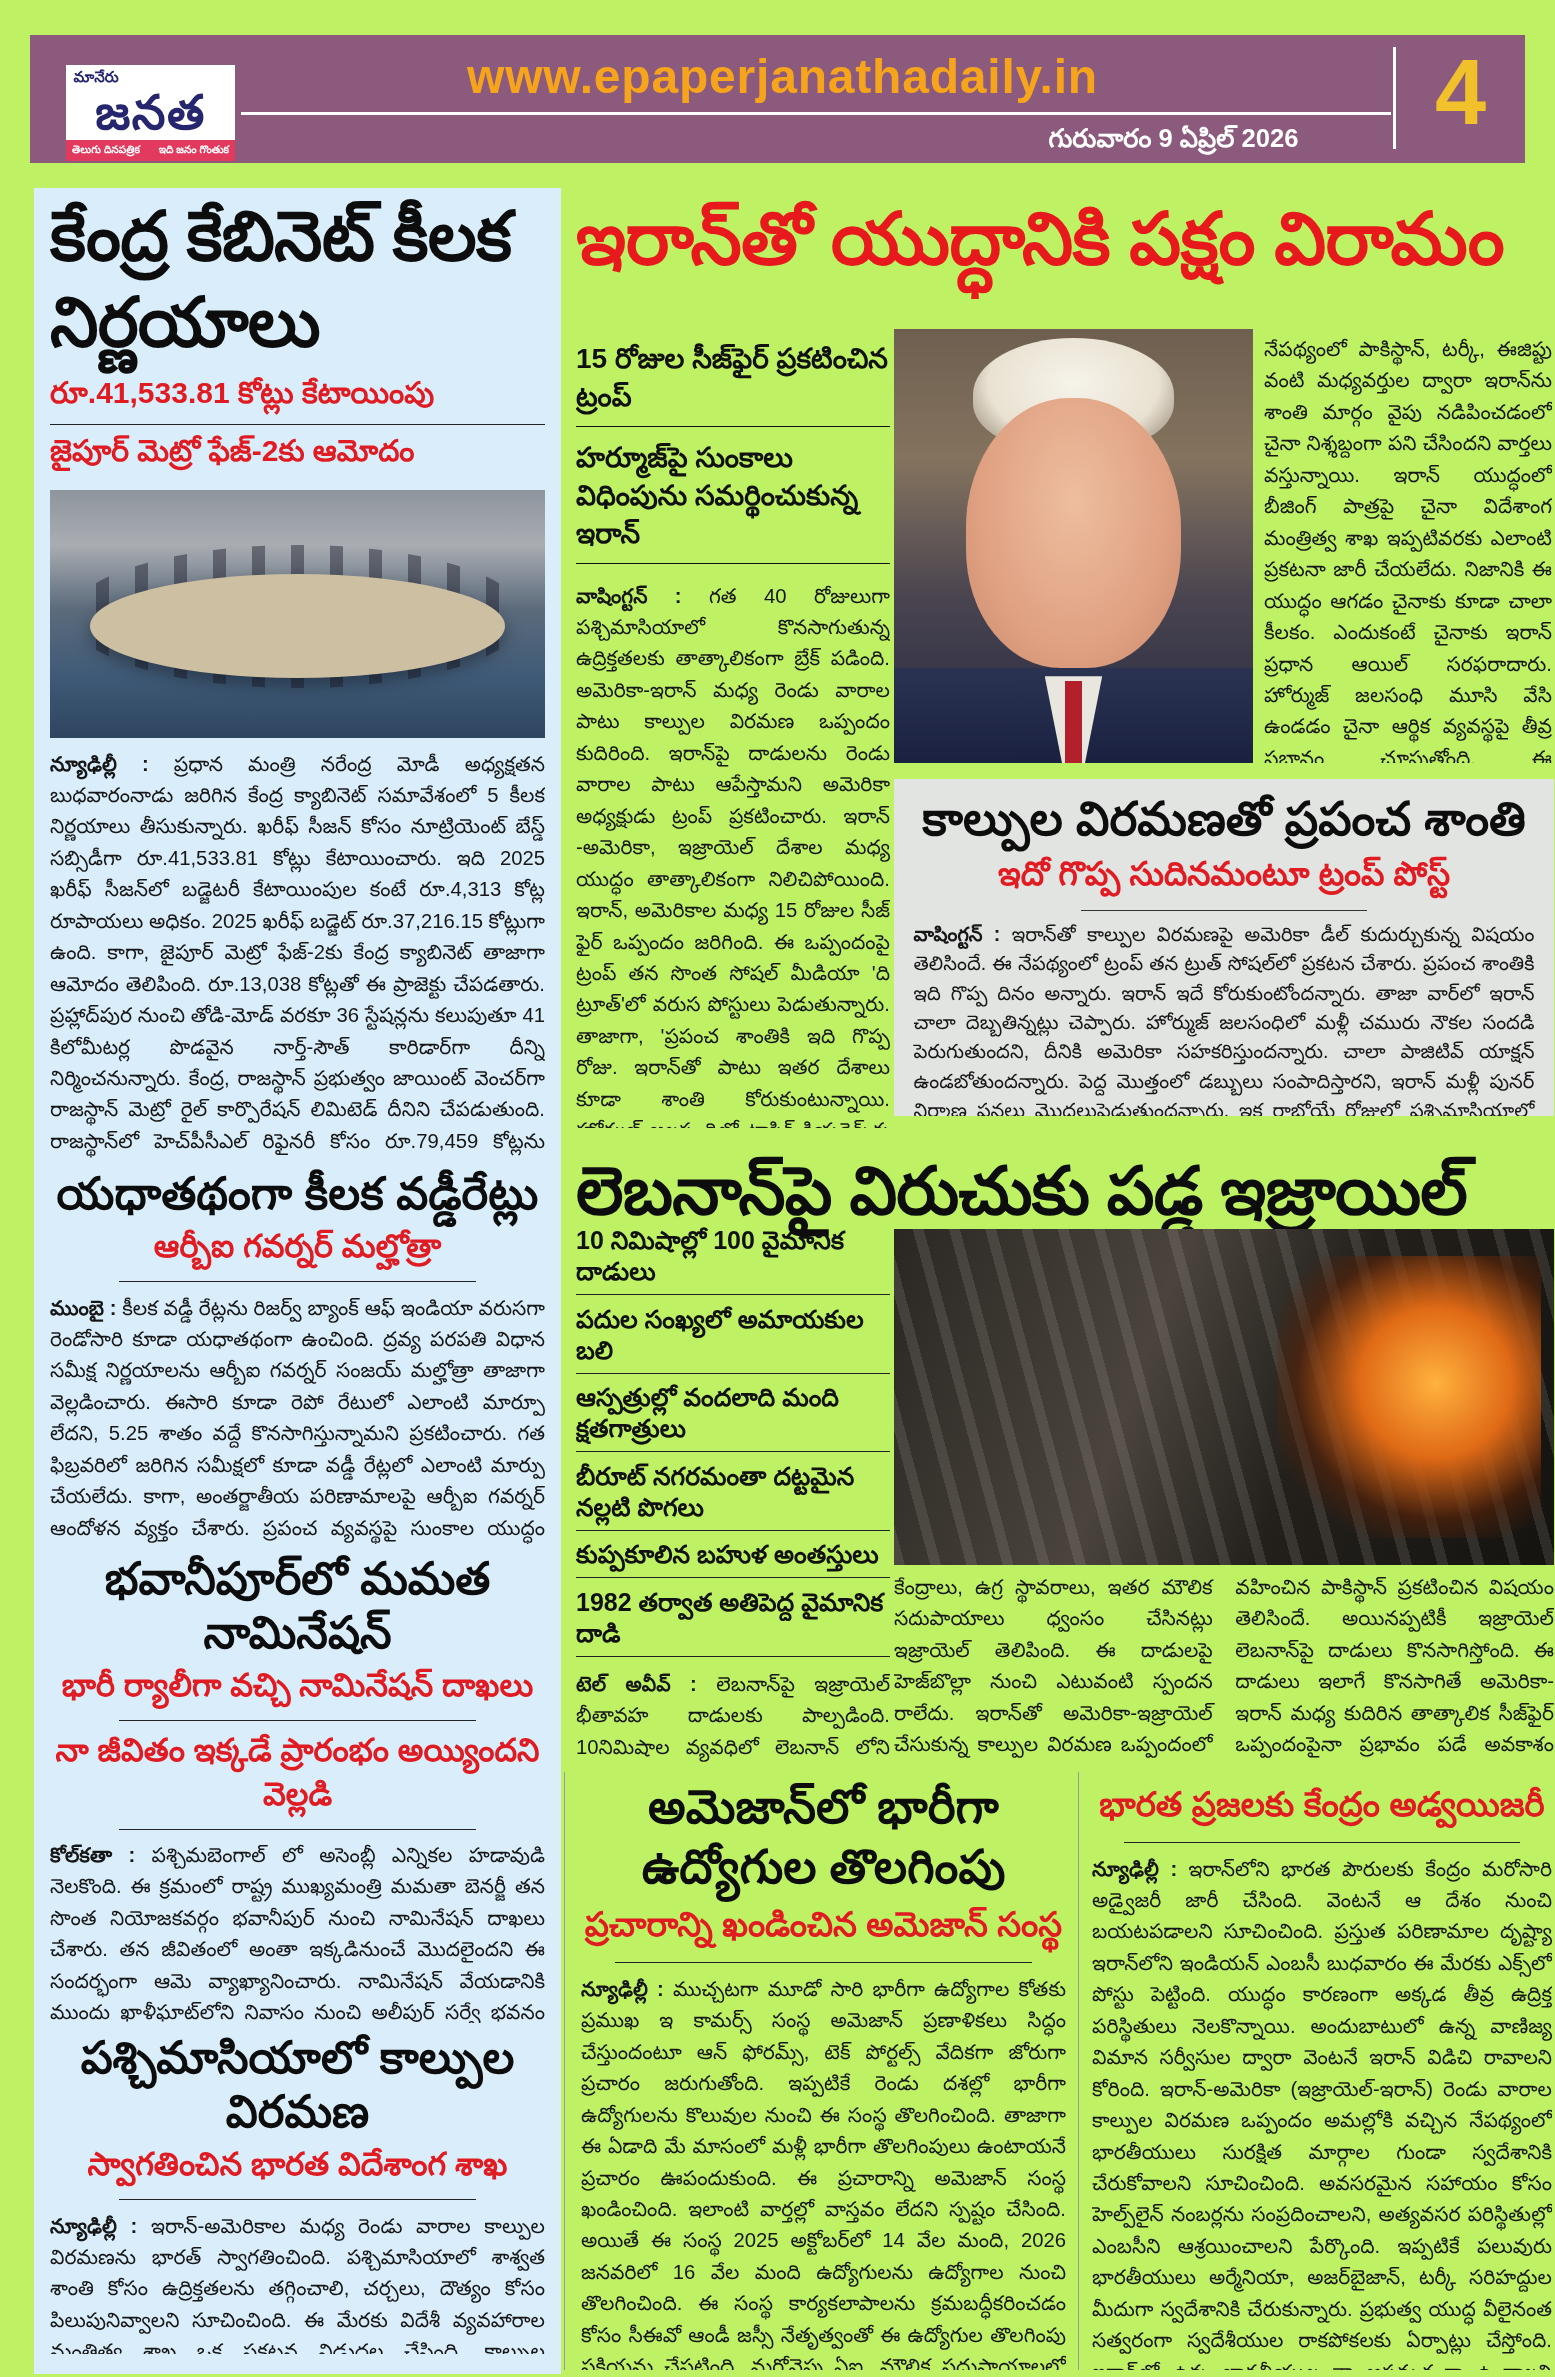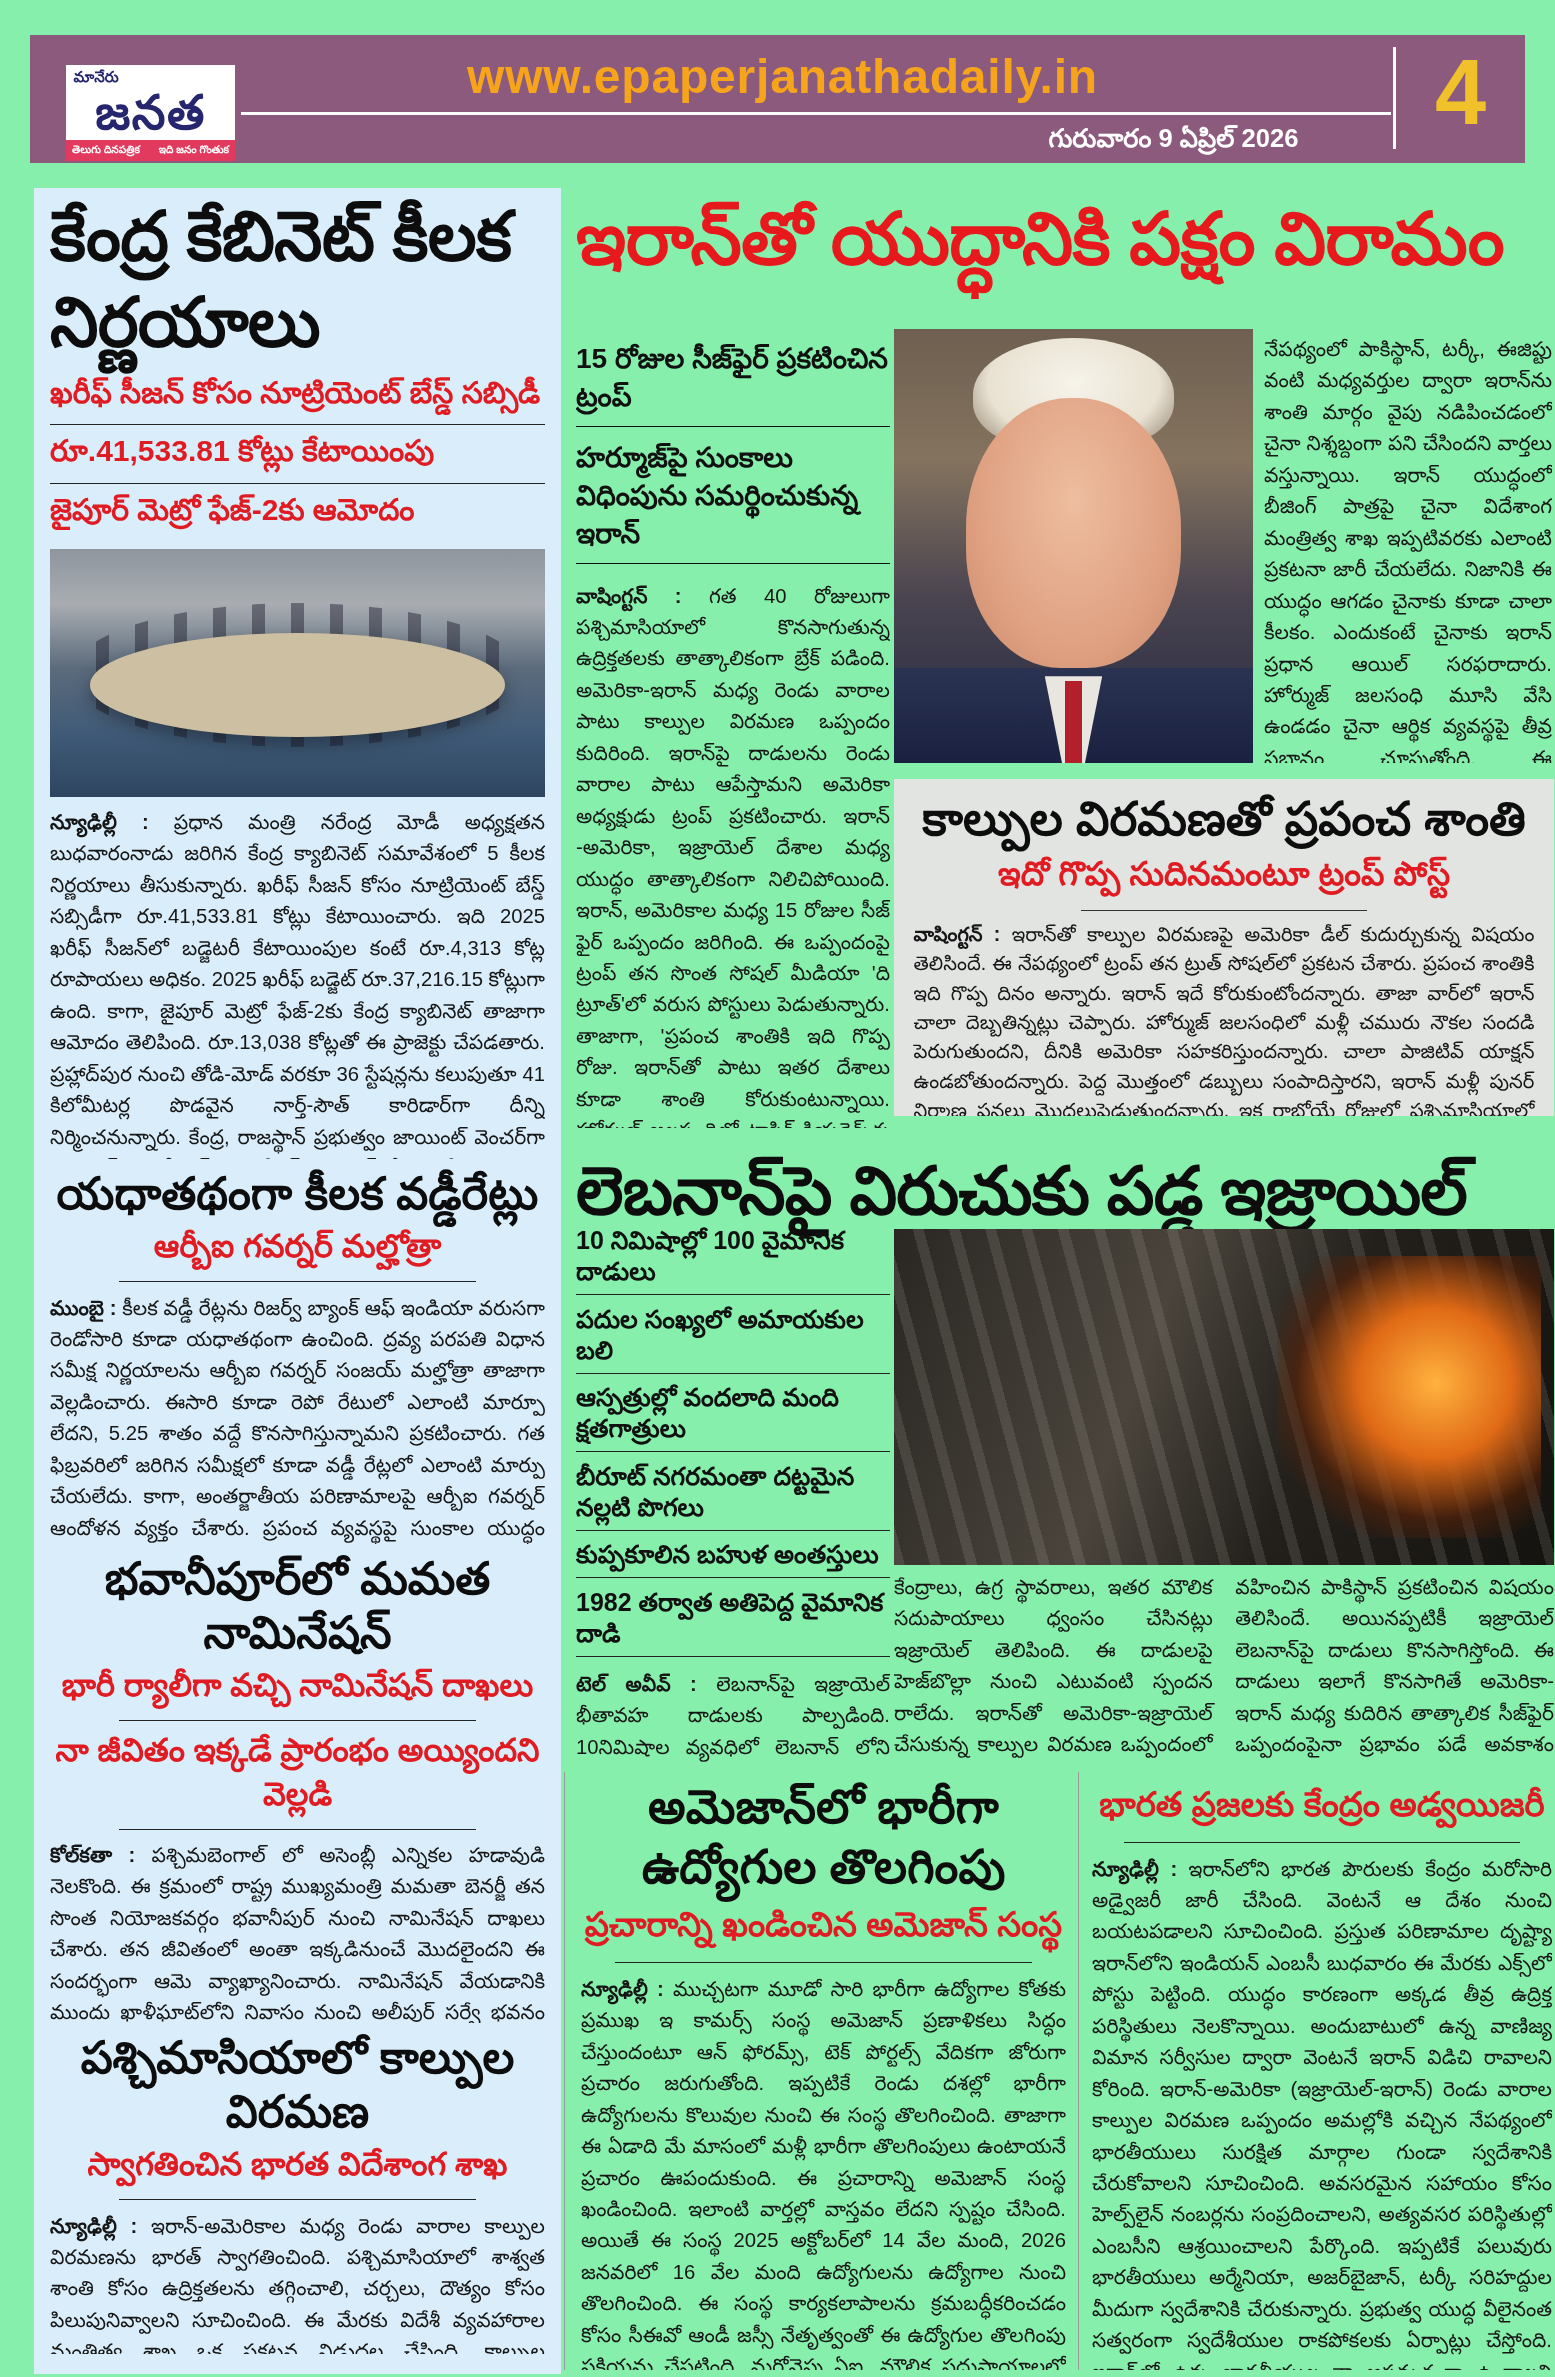--- a/index.html
+++ b/index.html
@@ -1,18 +1,18 @@
 <!DOCTYPE html>
 <html style="font-size:12px"><head>
 <meta charset="utf-8">
 <style>
   * { margin:0; padding:0; box-sizing:border-box; }
   html,body { background:#ffffff; }
   body { font-family:"Liberation Sans", sans-serif; }
-  .page { position:relative; width:1555px; height:2377px; background:#86efac; overflow:hidden; }
+  .page { position:relative; width:1555px; height:2377px; background:#bef264; overflow:hidden; }
 
   
   .masthead { position:absolute; left:30px; top:35px; width:1495px; height:128px; background:#8c5a7c; }
   .logo-box { position:absolute; left:36px; top:30px; width:169px; height:96px; background:#ffffff; padding:3px 7.5px; overflow:hidden; }
   .logo-top { font-size:15px; font-weight:bold; color:#26266e; }
   .logo-main { font-size:48px; font-weight:bold; color:#26266e; line-height:1.0; text-align:center; letter-spacing:1.5px; }
   .logo-strip { position:absolute; left:0; bottom:0; width:100%; height:21px; background:#e23a5e; color:#fff; display:flex; justify-content:space-between; align-items:center; padding:0 6px; font-size:10.5px; font-weight:bold; }
   .mast-line { position:absolute; left:211px; top:77px; width:1150px; height:0; border-top:3px solid #ffffff; }
   .mast-url { position:absolute; left:226px; top:13.5px; width:1053px; text-align:center; font-size:48px; font-weight:bold; color:#f7a41d; letter-spacing:0.8px; }
   .mast-date { position:absolute; left:933px; top:89px; width:421px; text-align:center; font-size:25.6px; font-weight:bold; color:#ffffff; }
@@ -99,21 +99,20 @@
     <div class="mast-line"></div>
     <div class="mast-date">గురువారం 9 ఏప్రిల్ 2026</div>
     <div class="mast-vline"></div>
     <div class="mast-page">4</div>
   </div>
 
   <div class="left-col">
 
     <div class="art a1">
       <div class="hl">కేంద్ర కేబినెట్ కీలక నిర్ణయాలు</div>
-      <div class="sub-left">ఖరీఫ్ సీజన్ కోసం నూట్రియెంట్ బేస్డ్ సబ్సిడీ</div>
       <div class="sub-left">రూ.41,533.81 కోట్లు కేటాయింపు</div>
       <div class="sub-left last">జైపూర్ మెట్రో ఫేజ్-2కు ఆమోదం</div>
       <div class="photo cabinet-photo">
         <div class="cab-people"></div>
         <div class="cab-table"></div>
       </div>
       <p class="body-text"><b class="dateline">న్యూఢిల్లీ :</b> <span>ప్రధాన మంత్రి నరేంద్ర మోడీ అధ్యక్షతన బుధవారంనాడు జరిగిన కేంద్ర క్యాబినెట్ సమావేశంలో 5 కీలక నిర్ణయాలు తీసుకున్నారు. ఖరీఫ్ సీజన్ కోసం నూట్రియెంట్ బేస్డ్ సబ్సిడీగా రూ.41,533.81 కోట్లు కేటాయించారు. ఇది 2025 ఖరీఫ్ సీజన్‌లో బడ్జెటరీ కేటాయింపుల కంటే రూ.4,313 కోట్ల రూపాయలు అధికం. 2025 ఖరీఫ్ బడ్జెట్ రూ.37,216.15 కోట్లుగా ఉంది. కాగా, జైపూర్ మెట్రో ఫేజ్-2కు కేంద్ర క్యాబినెట్ తాజాగా ఆమోదం తెలిపింది. రూ.13,038 కోట్లతో ఈ ప్రాజెక్టు చేపడతారు. ప్రహ్లాద్‌పుర నుంచి తోడి-మోడ్ వరకూ 36 స్టేషన్లను కలుపుతూ 41 కిలోమీటర్ల పొడవైన నార్త్-సౌత్ కారిడార్‌గా దీన్ని నిర్మించనున్నారు. కేంద్ర, రాజస్థాన్ ప్రభుత్వం జాయింట్ వెంచర్‌గా రాజస్థాన్ మెట్రో రైల్ కార్పొరేషన్ లిమిటెడ్ దీనిని చేపడుతుంది. రాజస్థాన్‌లో హెచ్‌పీసీఎల్ రిఫైనరీ కోసం రూ.79,459 కోట్లను కేటాయిస్తూ కేంద్ర ప్రభుత్వం మరో కీలక నిర్ణయం తీసుకుంది. అరుణాచల్ ప్రదేశ్‌లోని కమ్లే, క్రా దాది-కురుంగ్ కుమే జిల్లాల్లో రూ.26,069.50 కోట్లతో 1720 మెగావాట్ల ఎలక్ట్రిక్ ప్రాజెక్ట్ నిర్మాణానికి కూడా మంత్రివర్గం ఆమోదం తెలిపింది. ఈ ప్రాజెక్టు 96 నెలల్లో పూర్తవుతుందని అంచనా వేశారు. కాగా, అరుణాచల్ ప్రదేశ్‌లోని అంజావ్ జిల్లాలో 1200 మెగావాట్ల కళాయి-2 హైడ్రో ప్రాజెక్టు నిర్మాణానికి రూ.14,105.83 కోట్లు కేటాయిస్తూ కేంద్ర మంత్రివర్గం మరో కీలక నిర్ణయం తీసుకుంది.</span></p>
     </div>
 
     <div class="art a2">

